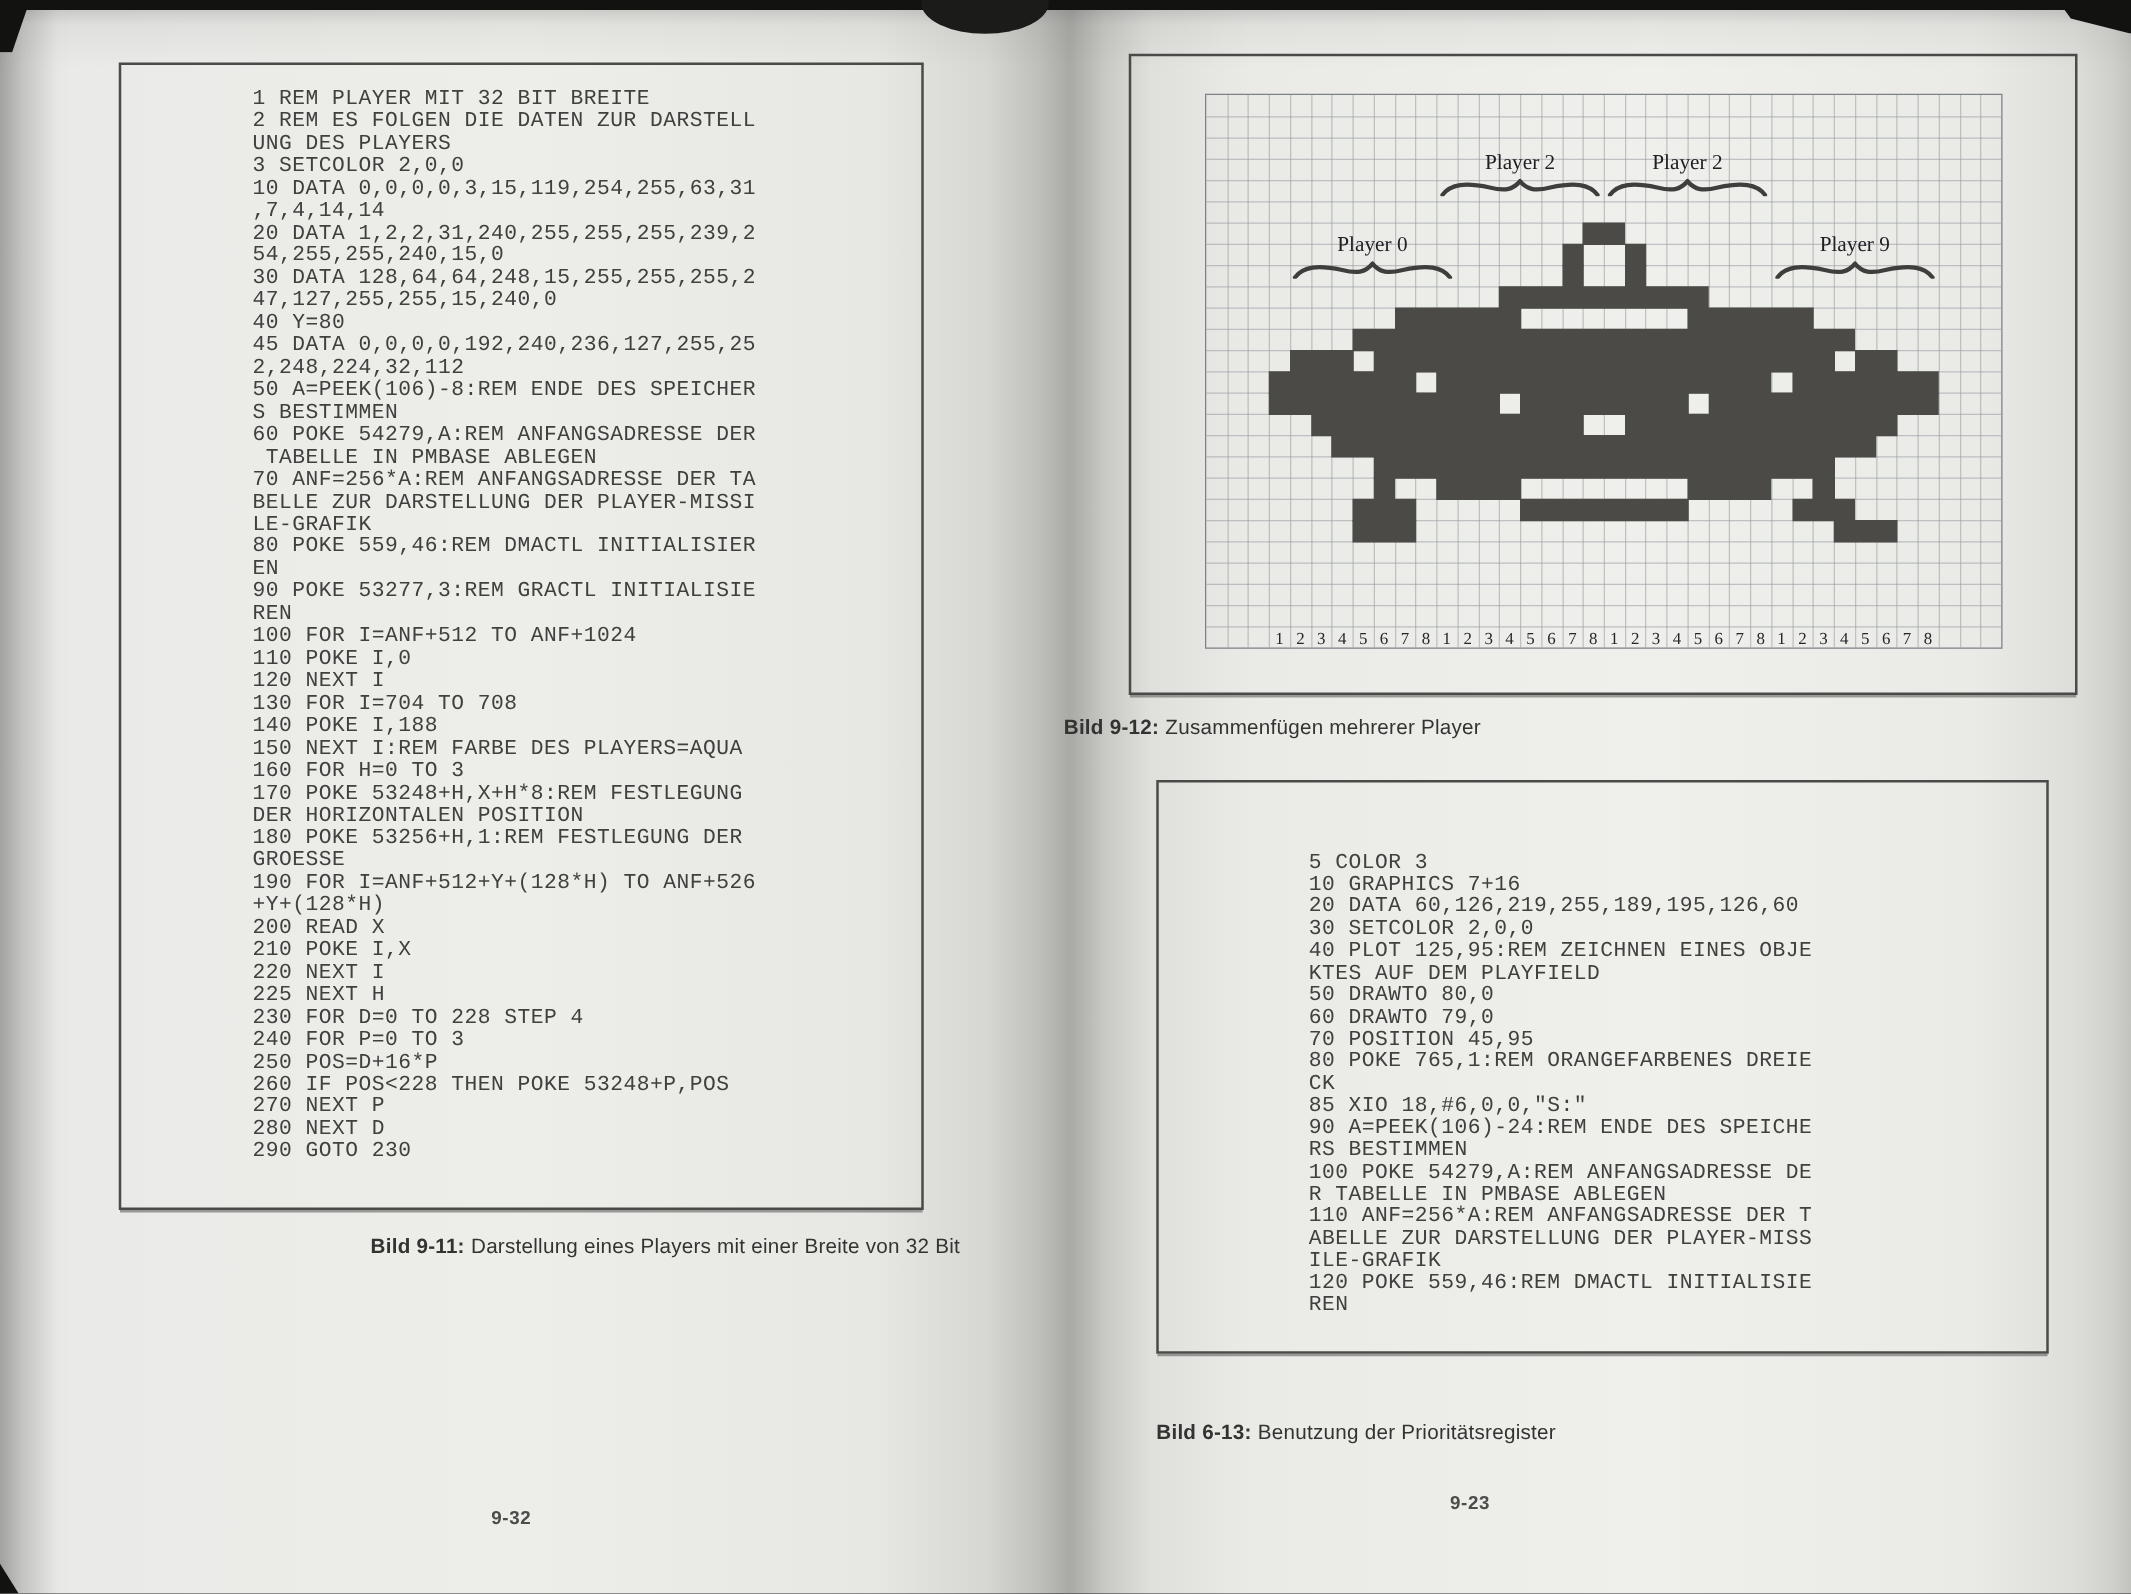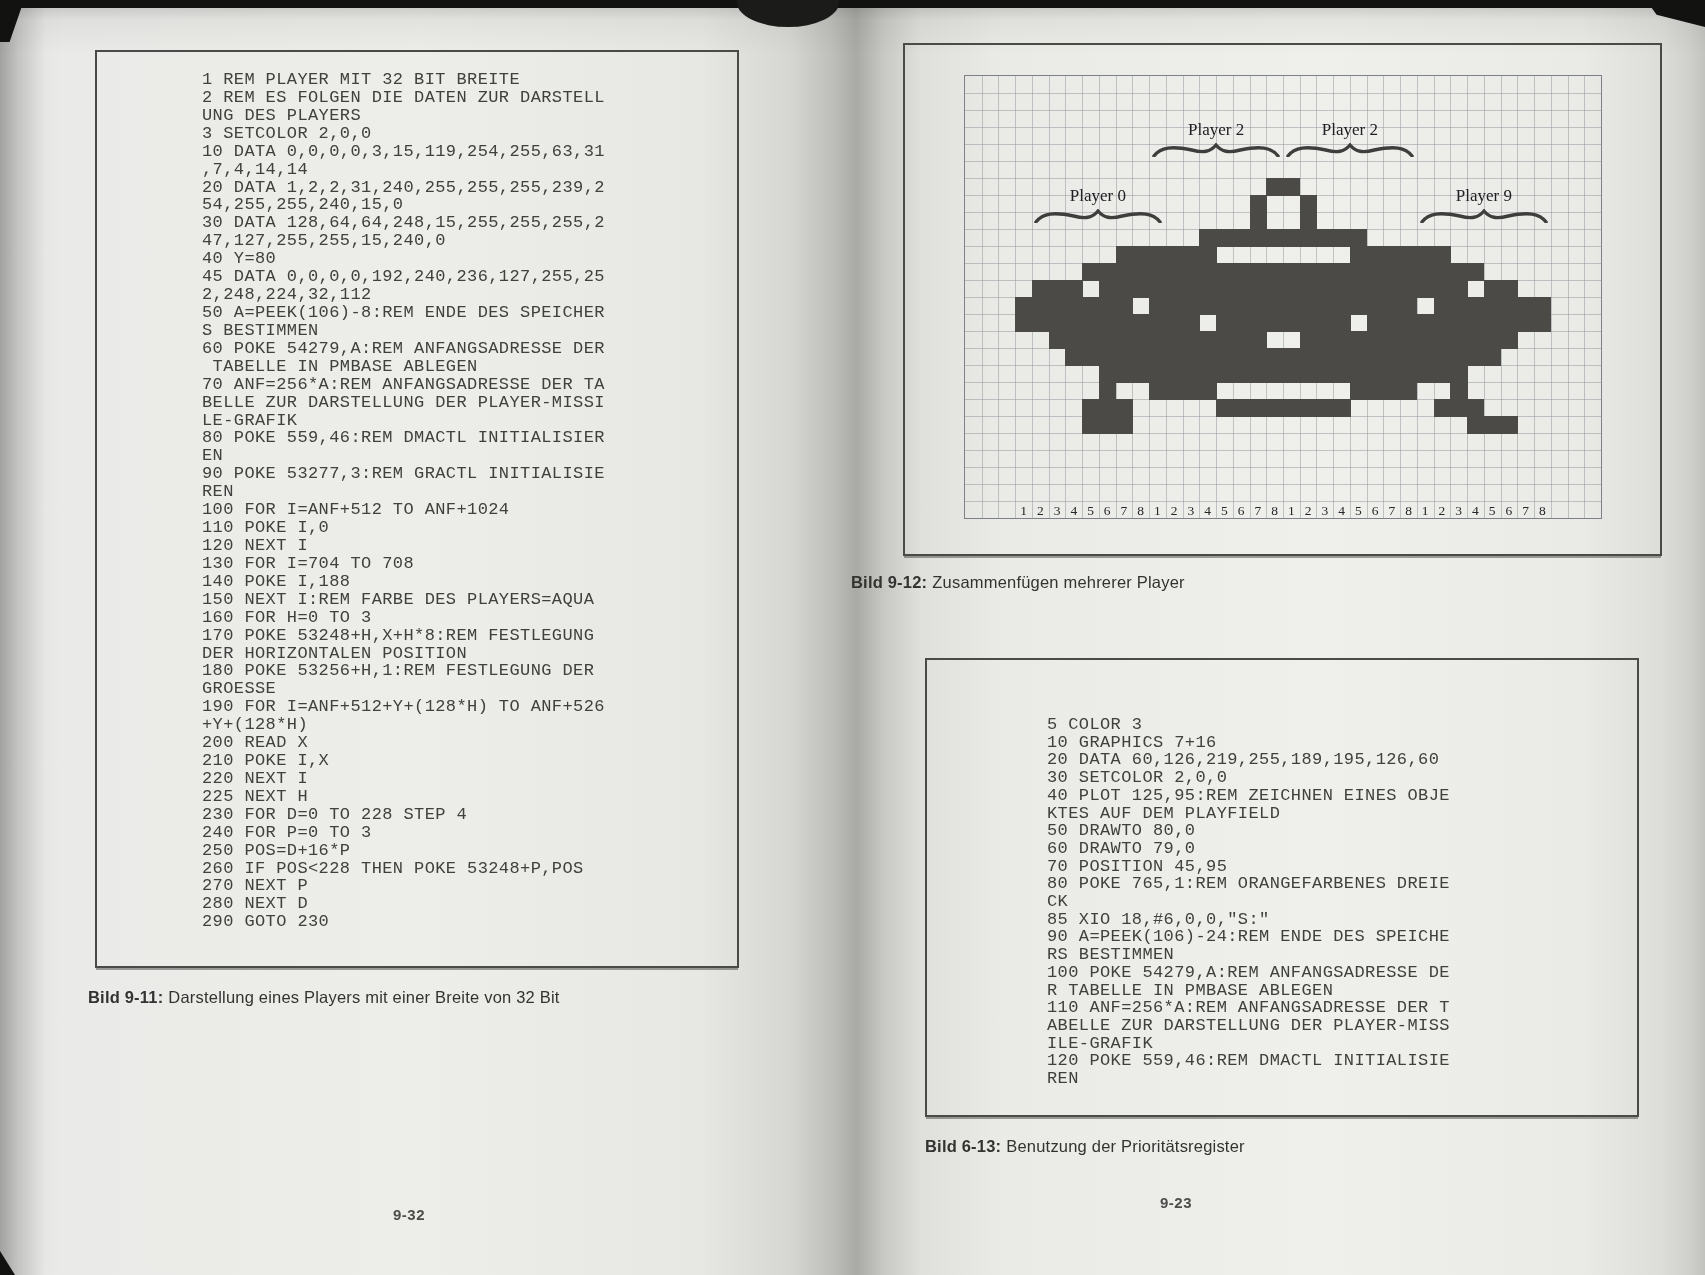--- a/index.html
+++ b/index.html
@@ -111,21 +111,21 @@
 220 NEXT I
 225 NEXT H
 230 FOR D=0 TO 228 STEP 4
 240 FOR P=0 TO 3
 250 POS=D+16*P
 260 IF POS&lt;228 THEN POKE 53248+P,POS
 270 NEXT P
 280 NEXT D
 290 GOTO 230</pre>
     </div>
-    <p class="caption" style="left:88px;top:988px;width:680px;"><b>Bild 9-11:</b><span class="cap-text">Darstellung eines Players mit einer Breite von 32 Bit</span></p>
+    <p class="caption" style="left:88px;top:988px;width:680px;text-align:right;"><b>Bild 9-11:</b><span class="cap-text">Darstellung eines Players mit einer Breite von 32 Bit</span></p>
     <div class="pageno" style="left:393px;top:1206px;">9-32</div>
   </div>
 
   <div>
     <div class="figbox">
       <div class="pixelgrid" id="pixel-grid">
           <div class="gline v" style="left: 16.74px;"></div>
           <div class="gline v" style="left: 33.47px;"></div>
           <div class="gline v" style="left: 50.21px;"></div>
           <div class="gline v" style="left: 66.95px;"></div>
@@ -271,21 +271,21 @@
           <div class="player-group" style="left: 451.89px; top: 110px; width: 133.89px;">
             <span class="player-label">Player 9</span>
             <svg class="brace" viewBox="0 0 134 14" width="130" height="14" preserveAspectRatio="none">
               <path d="M3 13 C 10 4, 22 3, 42 7 C 54 10, 61 9, 67 2 C 73 9, 80 10, 92 7 C 112 3, 124 4, 131 13" fill="none" stroke="#3e3e3c" stroke-width="3.4" stroke-linecap="round"></path>
             </svg>
           </div>
         </div>
     </div>
     <p class="caption" style="left:851px;top:573px;width:700px;"><b>Bild 9-12:</b><span class="cap-text">Zusammenfügen mehrerer Player</span></p>
 
-    <div class="codebox" style="left:925px;top:658px;width:710px;height:455px;">
+    <div class="codebox" style="left:925px;top:624px;width:710px;height:455px;">
       <pre class="code" style="left:120px;top:56px;line-height:17.7px;">5 COLOR 3
 10 GRAPHICS 7+16
 20 DATA 60,126,219,255,189,195,126,60
 30 SETCOLOR 2,0,0
 40 PLOT 125,95:REM ZEICHNEN EINES OBJE
 KTES AUF DEM PLAYFIELD
 50 DRAWTO 80,0
 60 DRAWTO 79,0
 70 POSITION 45,95
 80 POKE 765,1:REM ORANGEFARBENES DREIE

